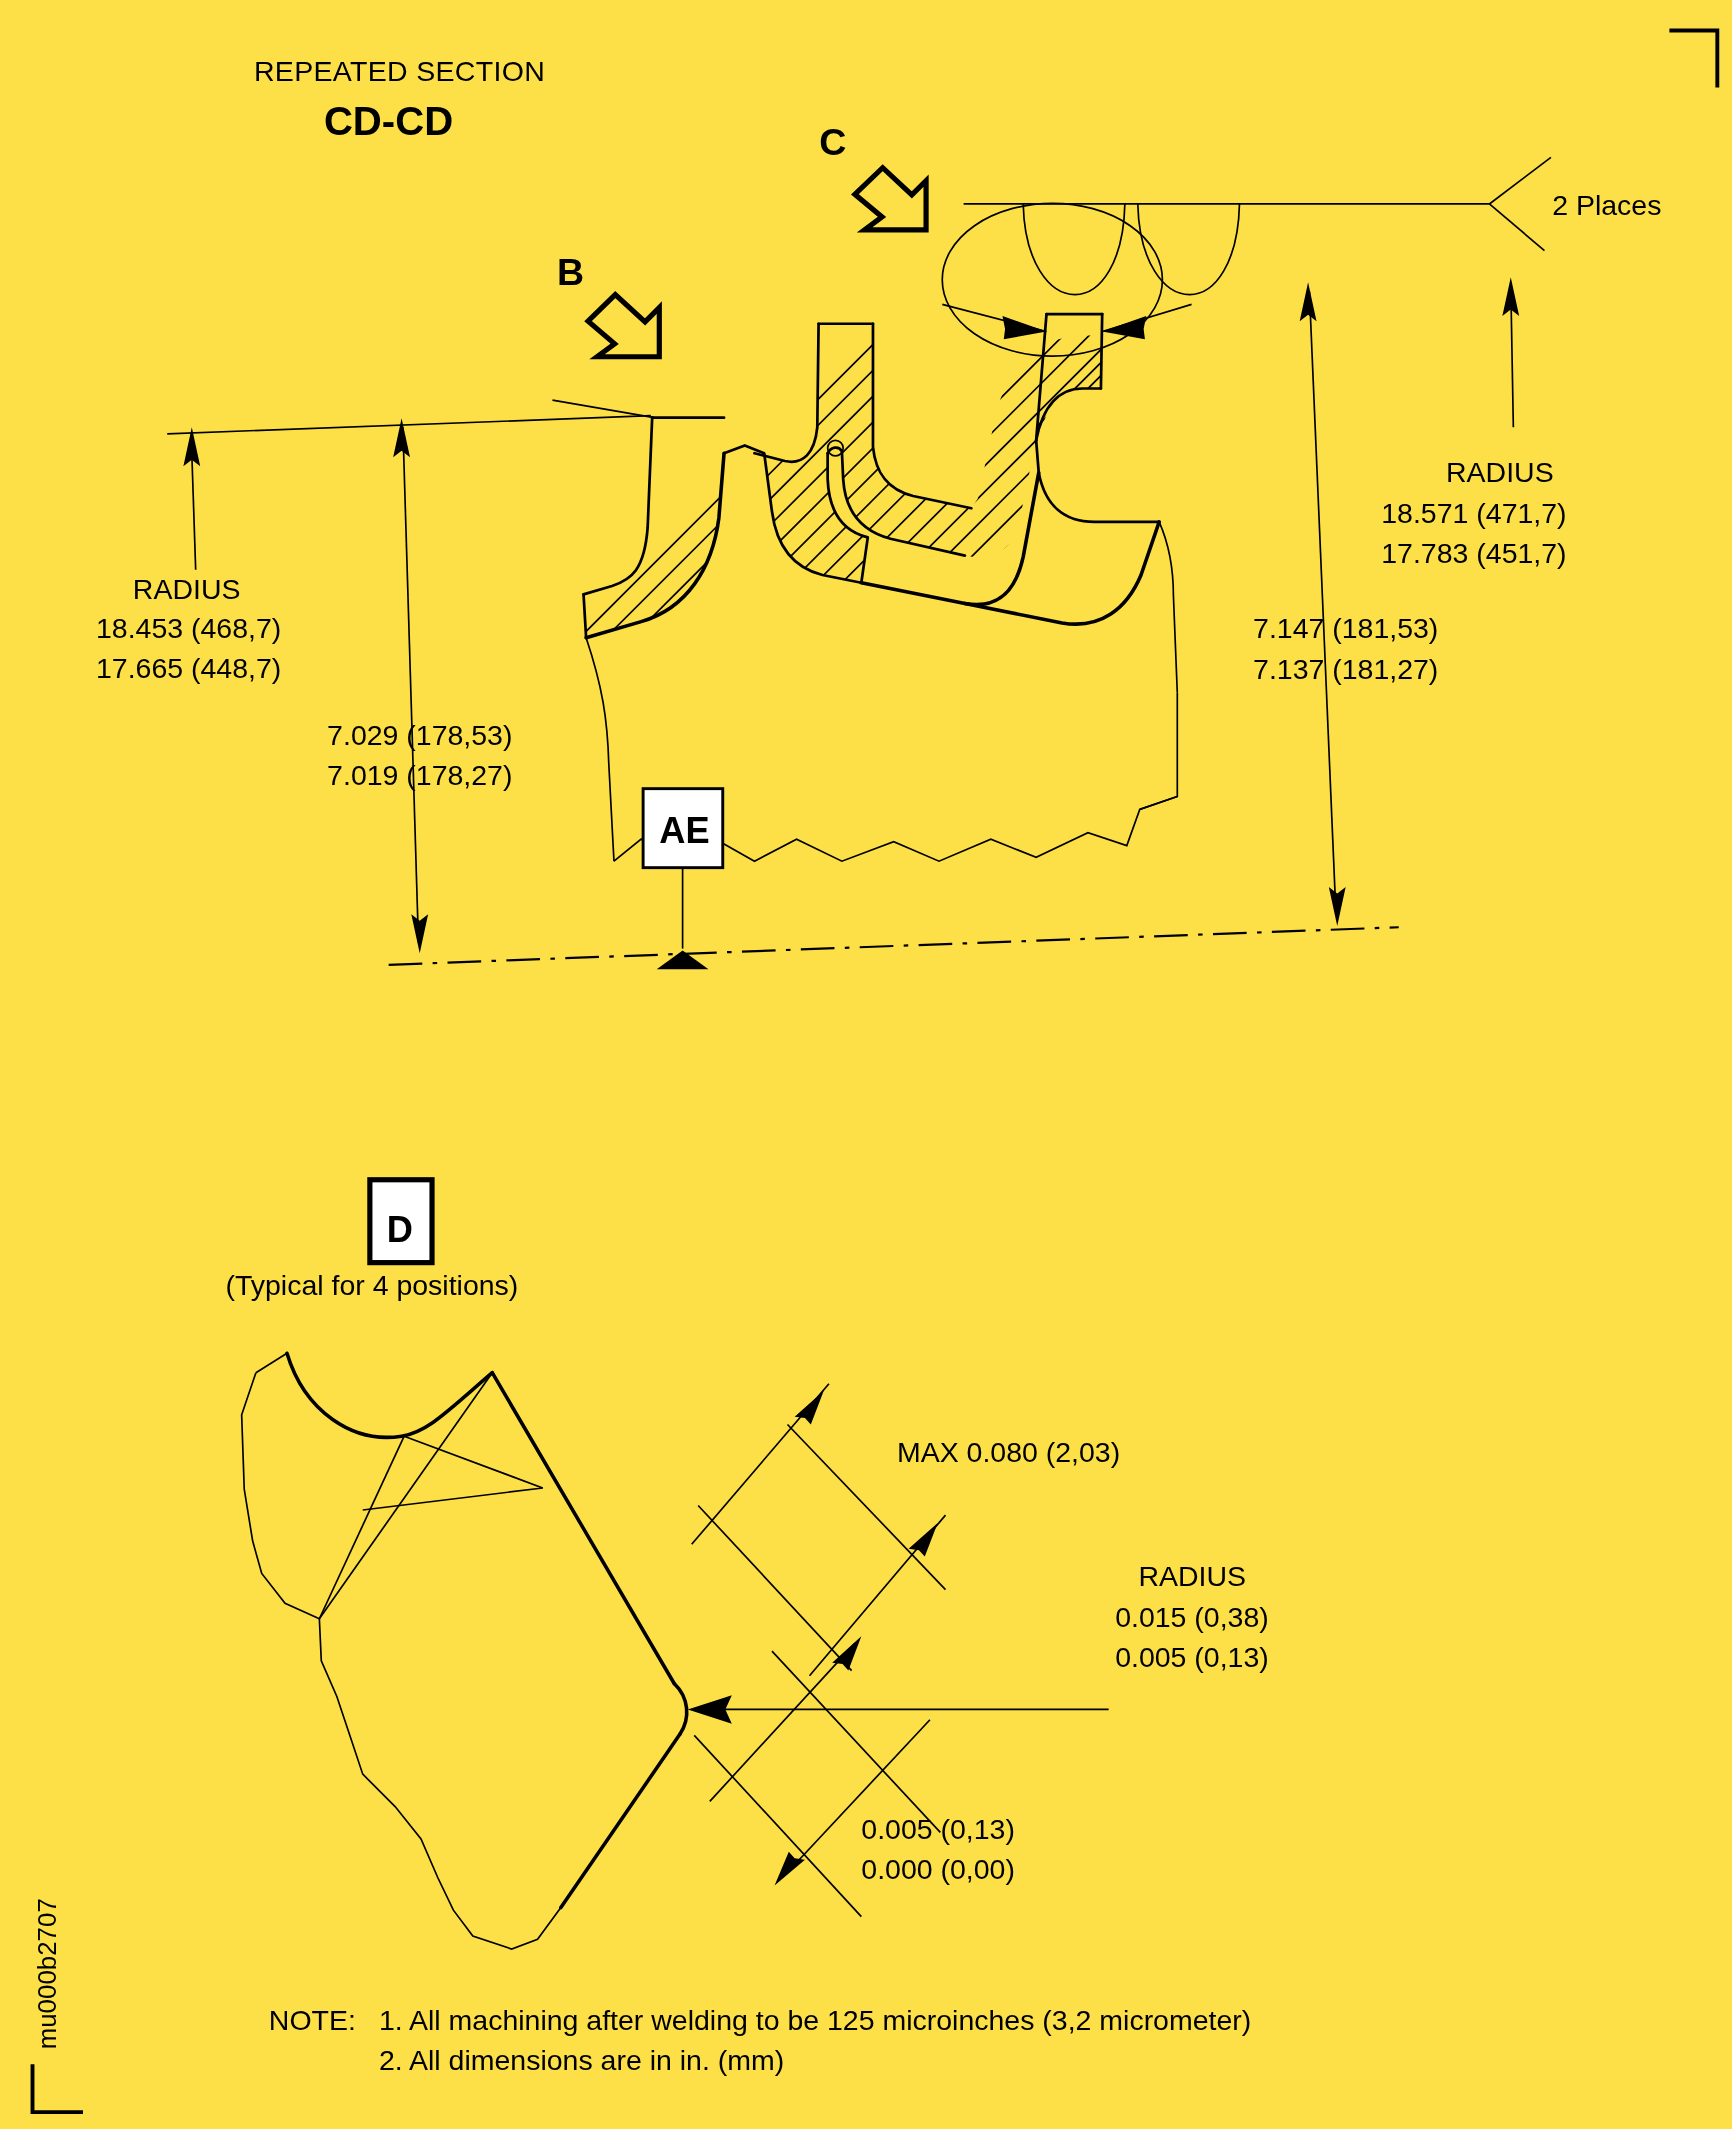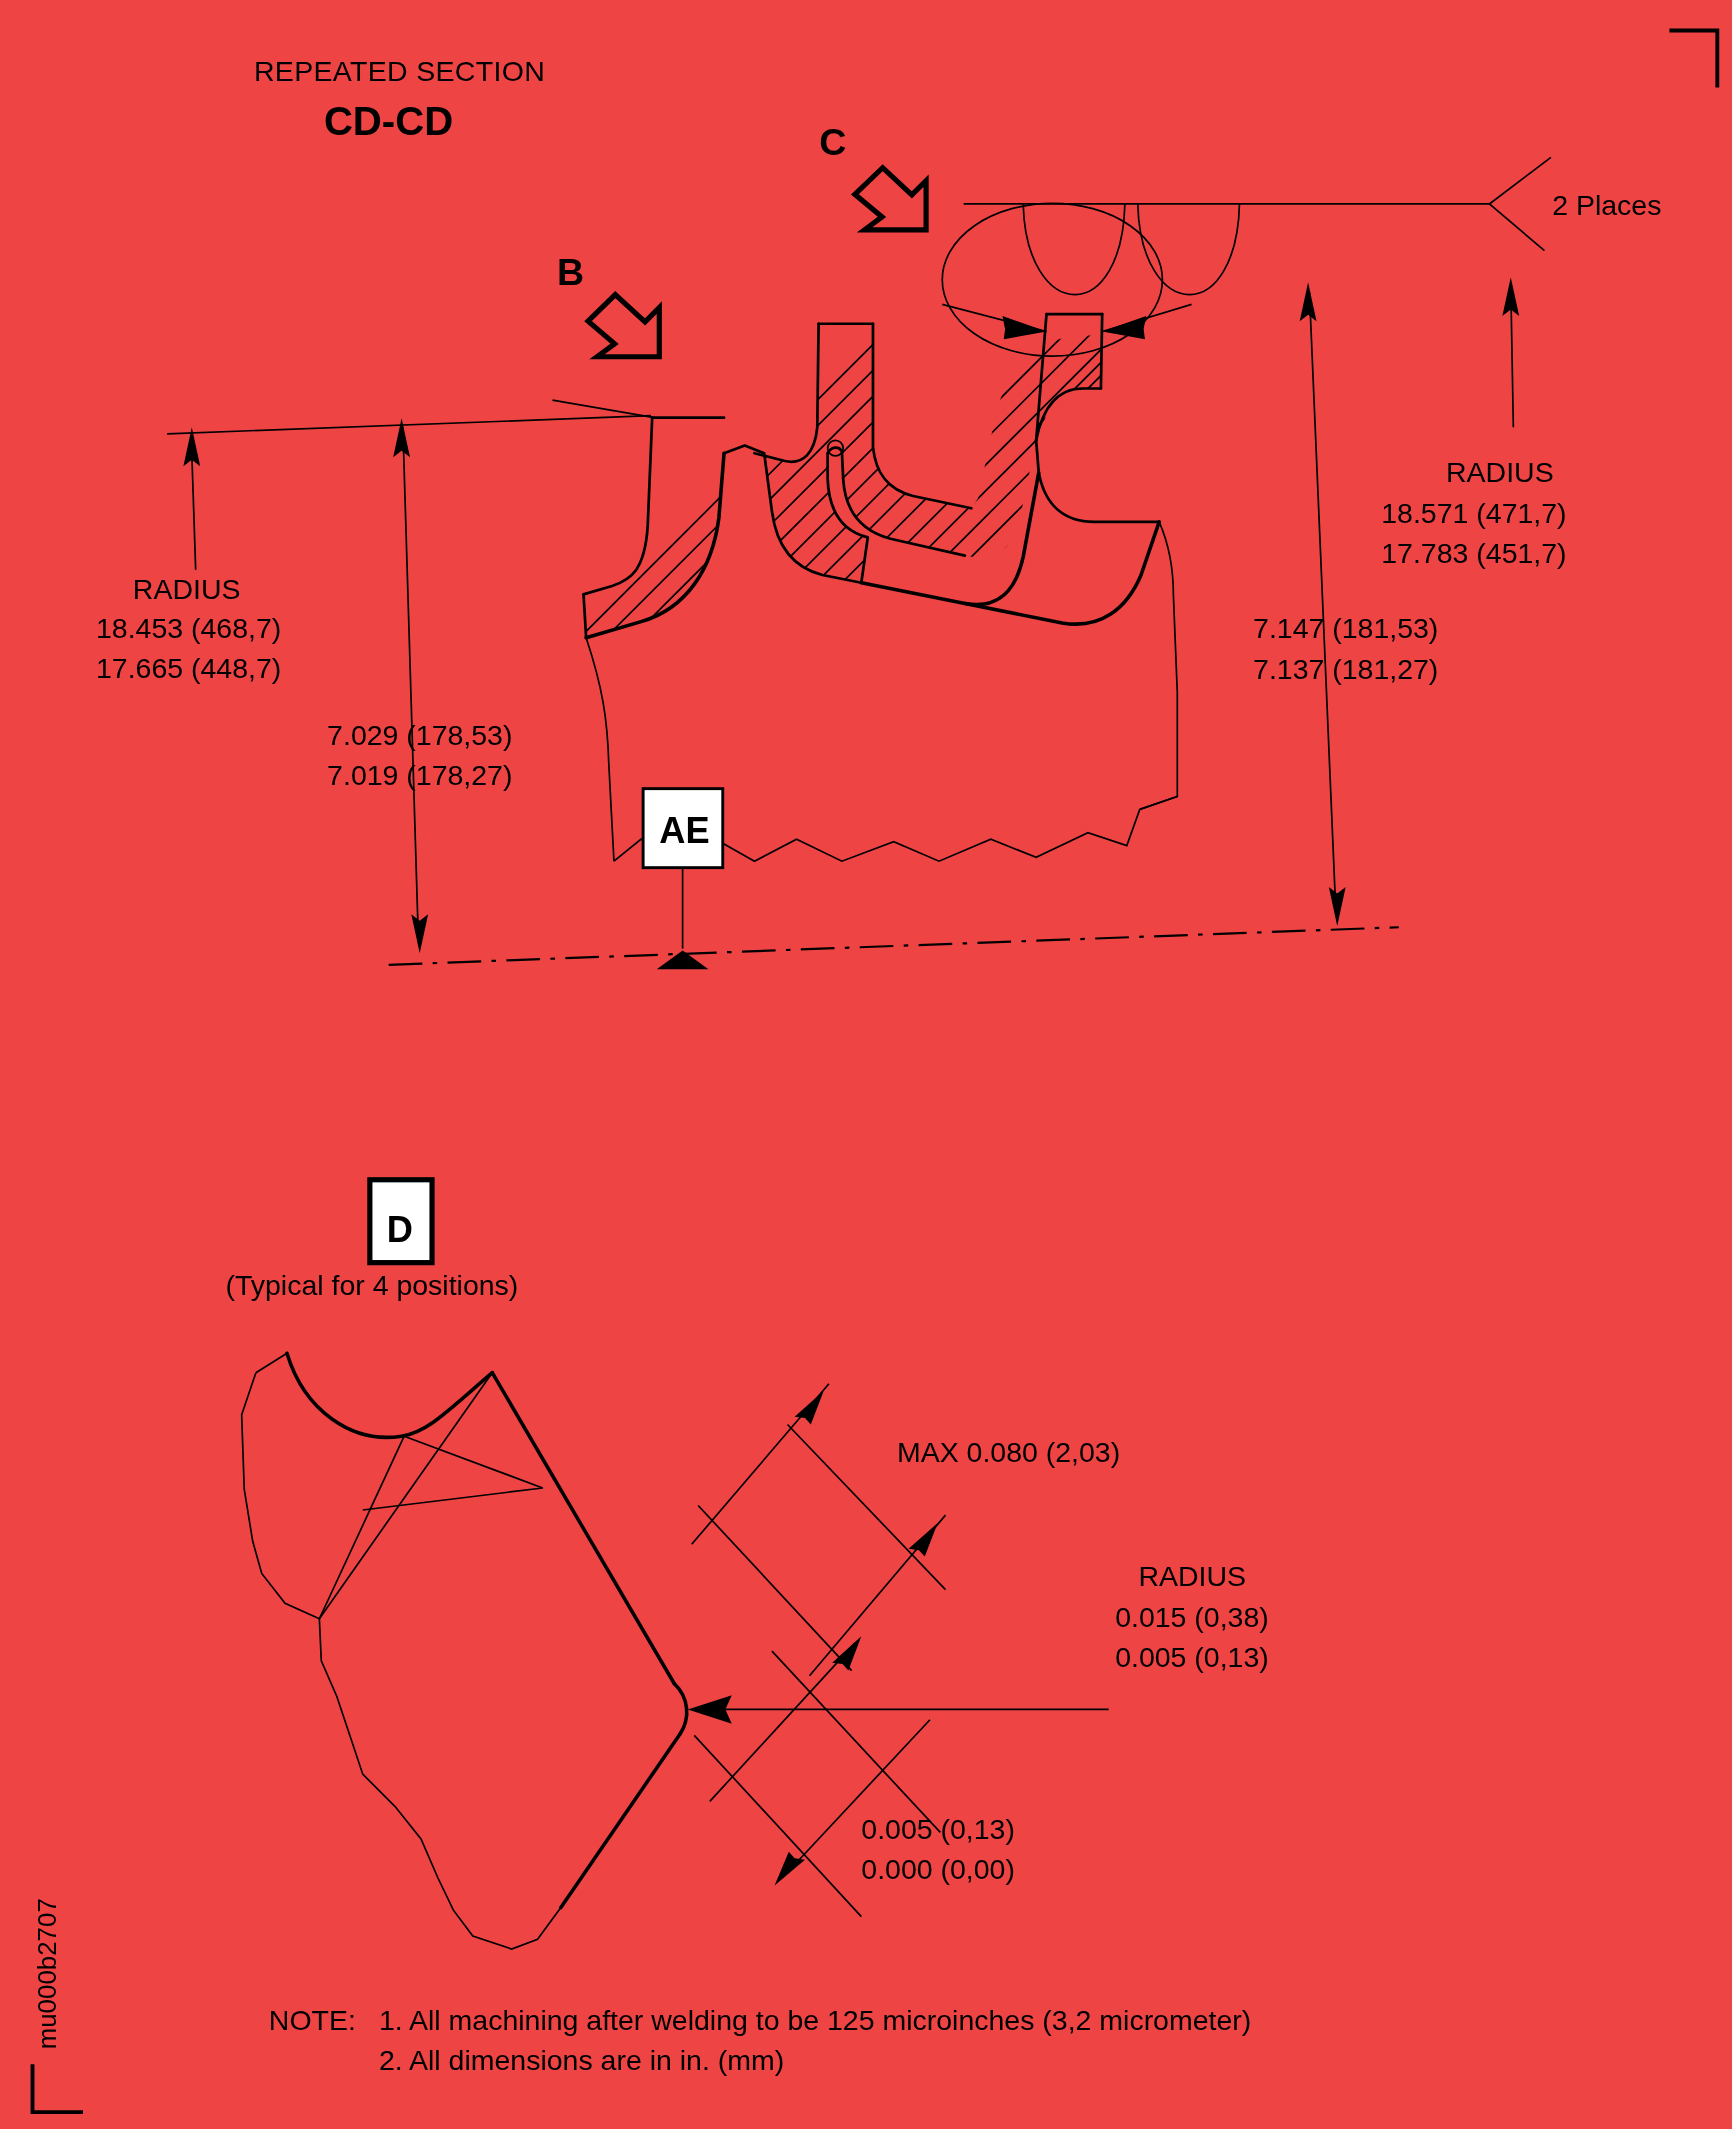--- a/index.html
+++ b/index.html
@@ -9,21 +9,21 @@
     background: #ffffff;
   }
   body {
     font-family: "Liberation Sans", sans-serif;
     color: #000000;
   }
   #sheet {
     position: relative;
     width: 1733px;
     height: 2129px;
-    background: #ef4444;
+    background: #fde047;
     overflow: hidden;
   }
   #drawing {
     position: absolute;
     left: 0;
     top: 0;
     width: 1733px;
     height: 2129px;
   }
   svg text {

